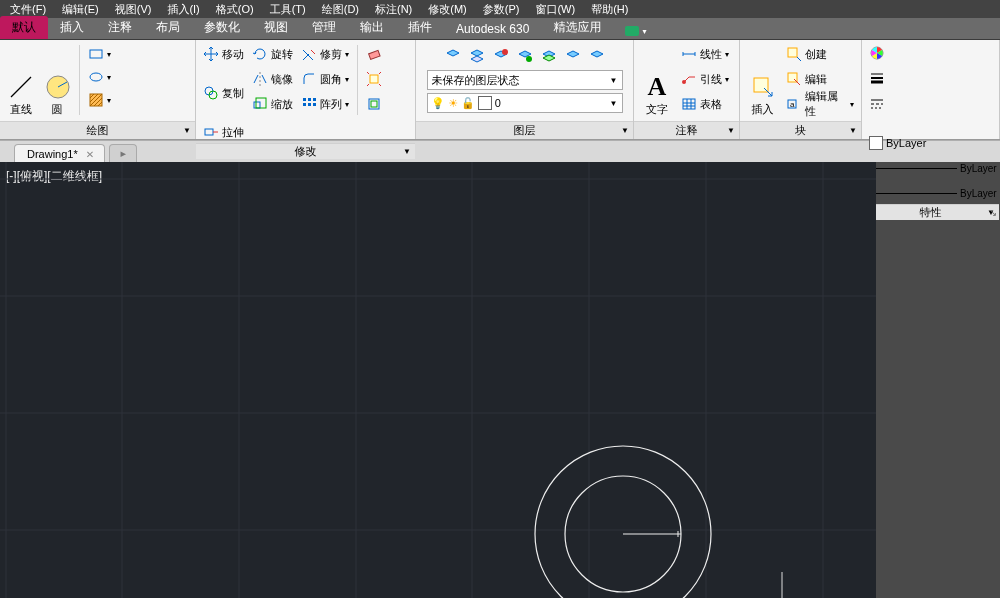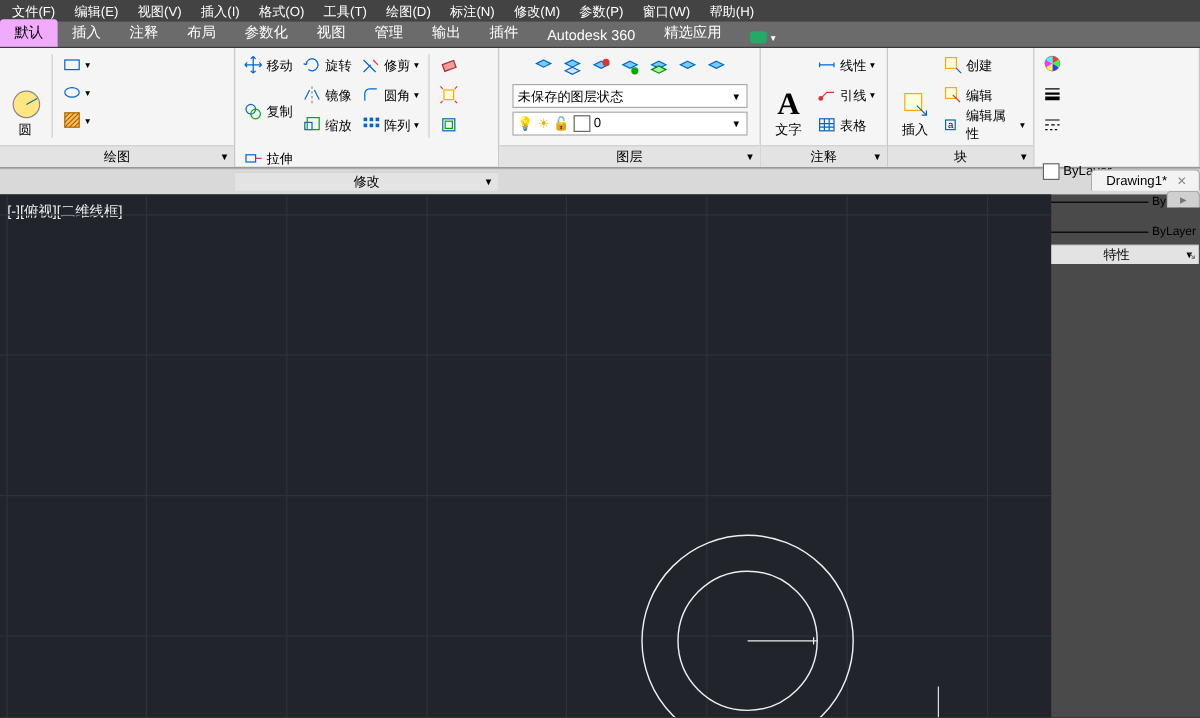--- a/index.html
+++ b/index.html
@@ -5,21 +5,21 @@
 * { margin:0; padding:0; box-sizing:border-box; font-family:"Microsoft YaHei",Arial,sans-serif; }
 body { width:1000px; height:598px; background:#4a4a4a; overflow:hidden; font-size:11px; }
 
 
 .menubar { height:18px; background:#434343; display:flex; align-items:center; color:#fff; padding-left:2px; }
 .menubar .top-item { padding:1px 8px; }
 
 
 .tabs-row { height:22px; background:#6b6b6b; display:flex; align-items:flex-end; color:#fff; border-bottom:1px solid #3a3a3a;}
 .tab { padding:3px 12px; cursor:pointer; font-size:12px;}
-.tab.active { background:#f0abfc; color:#000; border-top-left-radius:3px; border-top-right-radius:3px;}
+.tab.active { background:#be185d; color:#000; border-top-left-radius:3px; border-top-right-radius:3px;}
 .tab.last { display:flex; align-items:center; gap:3px;}
 
 
 .ribbon { height:100px; background:#f5f5f5; display:flex; border-bottom:1px solid #999;}
 .panel { border-right:1px solid #c8c8c8; display:flex; flex-direction:column; }
 .panel-body { flex:1; display:flex; align-items:flex-start; padding:3px 4px 0 4px; gap:2px;}
 .panel-title { height:18px; background:#e3e3e3; font-size:11px; display:flex; align-items:center; justify-content:center; border-top:1px solid #d0d0d0; position:relative;}
 .panel-title .drop { position:absolute; right:4px; font-size:8px;}
 .panel-title .corner { position:absolute; right:2px; font-size:9px; color:#666;}
 
@@ -31,21 +31,21 @@
 .smallbtn .icon { width:16px; height:16px; display:flex; align-items:center; justify-content:center;}
 .col { display:flex; flex-direction:column; gap:1px;}
 .row { display:flex; gap:1px;}
 .vsep { width:1px; background:#d0d0d0; height:70px; margin:2px 3px;}
 select, .combo { height:20px; border:1px solid #aaa; font-size:11px; background:#fff;}
 .combo { padding:1px 4px; display:flex; align-items:center; justify-content:space-between; width:196px;}
 .colorbox { width:14px; height:14px; border:1px solid #666;}
 .long-line { width:88px; height:1px; background:#000; display:inline-block;}
 
 
-.filetabs { height:22px; background:#d9d9d9; display:flex; align-items:flex-end; padding-left:14px; border-top:1px solid #aeaeae;flex-direction:column;}
+.filetabs { height:22px; background:#d9d9d9; display:flex; align-items:flex-end; padding-left:14px; border-top:1px solid #aeaeae;}
 .filetab { background:#f3f3f3; padding:3px 10px 2px 12px; border:1px solid #aaa; border-bottom:none; font-size:11px; display:flex; align-items:center; gap:8px; border-top-left-radius:4px; border-top-right-radius:4px; position:relative;}
 .filetab .close { color:#888; font-size:10px; }
 .newtab { width:28px; height:18px; background:#d0d0d0; margin-left:4px; border-top-left-radius:4px; border-top-right-radius:4px; border:1px solid #aaa; border-bottom:none; display:flex; align-items:center; justify-content:center;}
 
 
 .cadcanvas { position:relative; width:876px; height:436px; background:#21252b; overflow:hidden;}
 .cadcanvas svg { position:absolute; top:0; left:0;}
 .viewlabel { position:absolute; left:6px; top:6px; color:#eee; font-size:12px;}
 
 
@@ -72,32 +72,40 @@
 <div class="tabs-row">
   <div class="tab active">默认</div>
   <div class="tab">插入</div>
   <div class="tab">注释</div>
   <div class="tab">布局</div>
   <div class="tab">参数化</div>
   <div class="tab">视图</div>
   <div class="tab">管理</div>
   <div class="tab">输出</div>
   <div class="tab">插件</div>
-  <div class="tab">Autodesk 360</div>
+  <div class="tab">Autodesk 630</div>
   <div class="tab">精选应用</div>
   <div class="tab last">
       <span style="width:14px;height:10px;background:#2a6;display:inline-block;border-radius:2px"></span>
       <span style="font-size:8px">▾</span>
     </div>
 </div>
 
 <div class="ribbon">
 
  <div class="panel" style="width:196px">
   <div class="panel-body">
+    <div class="bigbtn">
+      <span class="icon">
+            <svg width="26" height="26">
+              <line x1="3" y1="23" x2="23" y2="3" stroke="#000" stroke-width="1.2"></line>
+            </svg>
+          </span>
+      <span class="lbl">直线</span>
+    </div>
     <div class="bigbtn">
       <span class="icon">
             <svg width="30" height="30">
               <circle cx="15" cy="15" r="11" fill="#ffe680" stroke="#888"></circle>
               <line x1="15" y1="15" x2="24" y2="10" stroke="#06c"></line>
             </svg>
           </span>
       <span class="lbl">圆</span>
     </div>
     <div class="vsep"></div>

